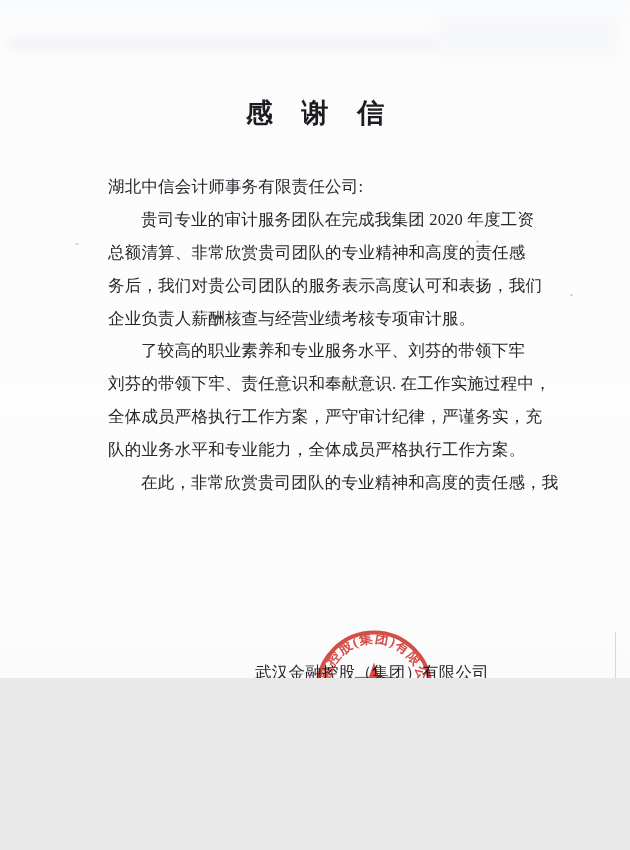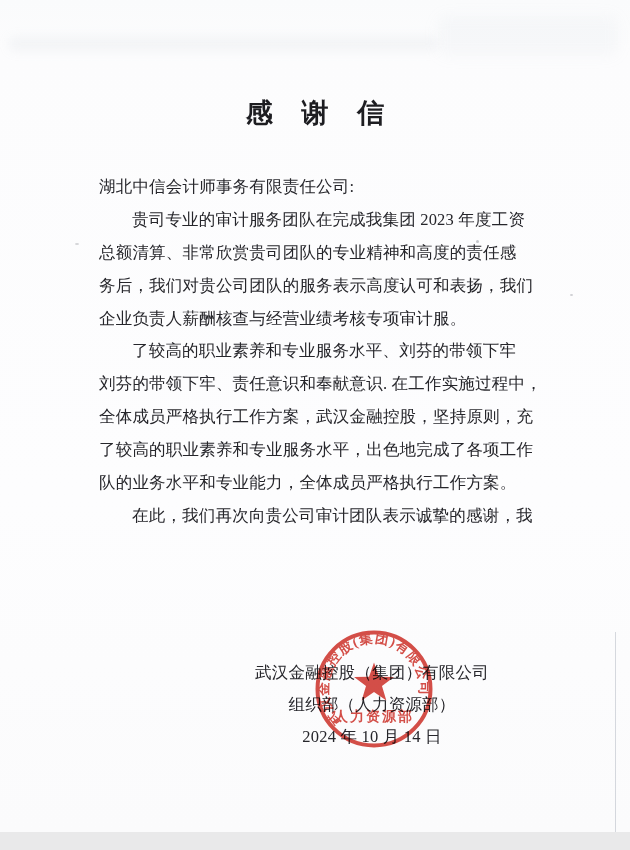--- a/index.html
+++ b/index.html
@@ -1,18 +1,18 @@
 <!DOCTYPE html>
 <html><head>
 <meta charset="utf-8">
 <style>
   html,body{margin:0;padding:0;}
   body{width:630px;height:850px;background:#e9e9ea;font-family:"Liberation Serif", serif;}
   .page{
-    position:relative;width:630px;height:832px;overflow:hidden;
+    position:relative;width:630px;height:678px;overflow:hidden;
     background:linear-gradient(180deg,#fafbfc 0%,#fcfcfd 6%,#fdfdfe 60%,#fbfbfc 100%);
     color:#26262b;
   }
   
   .smudge-top{
     position:absolute;left:8px;top:36px;width:430px;height:16px;
     background:rgba(175,182,195,0.10);filter:blur(5px);border-radius:8px;
   }
   .smudge-topright{
     position:absolute;right:12px;top:16px;width:180px;height:40px;
@@ -28,21 +28,21 @@
     background:rgba(90,95,105,0.28);filter:blur(0.5px);}
   .speck-c{position:absolute;left:75px;top:243px;width:4px;height:2px;border-radius:50%;
     background:rgba(90,95,105,0.25);filter:blur(0.6px);}
 
   .title{
     position:absolute;top:95px;left:0;width:100%;
     text-align:center;font-size:27px;font-weight:bold;color:#1d1d21;
     letter-spacing:11px;text-indent:11px;white-space:nowrap;
   }
   .body-block{
-    position:absolute;left:99px;top:171px;width:441px;
+    position:absolute;left:108px;top:171px;width:441px;
     font-size:16.5px;line-height:32.9px;letter-spacing:0.2px;
   }
   .line{white-space:nowrap;height:32.9px;}
   .ind{padding-left:33px;}
 
   .sig-block{
     position:absolute;left:100px;top:657px;width:544px;
     text-align:center;font-size:16.5px;line-height:32.2px;letter-spacing:0.2px;
   }
   .sig-block div{white-space:nowrap;}
@@ -61,30 +61,29 @@
   <div class="smudge-topright"></div>
   <div class="edge-line"></div>
   <div class="speck-a"></div>
   <div class="speck-b"></div>
   <div class="speck-c"></div>
 
   <div class="title">感 谢 信</div>
 
   <div class="body-block">
     <div class="line">湖北中信会计师事务有限责任公司:</div>
-    <div class="line ind">贵司专业的审计服务团队在完成我集团 2023 年度工资</div>
+    <div class="line ind">贵司专业的审计服务团队在完成我集团 2020 年度工资</div>
     <div class="line">总额清算、非常欣赏贵司团队的专业精神和高度的责任感</div>
     <div class="line">务后，我们对贵公司团队的服务表示高度认可和表扬，我们</div>
     <div class="line">企业负责人薪酬核查与经营业绩考核专项审计服。</div>
     <div class="line ind">了较高的职业素养和专业服务水平、刘芬的带领下牢</div>
     <div class="line">刘芬的带领下牢、责任意识和奉献意识. 在工作实施过程中，</div>
-    <div class="line">全体成员严格执行工作方案，武汉金融控股，坚持原则，充</div>
-    <div class="line">了较高的职业素养和专业服务水平，出色地完成了各项工作</div>
+    <div class="line">全体成员严格执行工作方案，严守审计纪律，严谨务实，充</div>
     <div class="line">队的业务水平和专业能力，全体成员严格执行工作方案。</div>
-    <div class="line ind">在此，我们再次向贵公司审计团队表示诚挚的感谢，我</div>
+    <div class="line ind">在此，非常欣赏贵司团队的专业精神和高度的责任感，我</div>
   </div>
 
   <div class="sig-block">
     <div>武汉金融控股（集团）有限公司</div>
     <div>组织部（人力资源部）</div>
     <div>2024 年 10 月 14 日</div>
   </div>
 
   <svg class="seal" viewBox="0 0 144 144">
     <circle cx="72" cy="71" r="56.5" fill="none" stroke="#d23c34" stroke-width="4"></circle>

